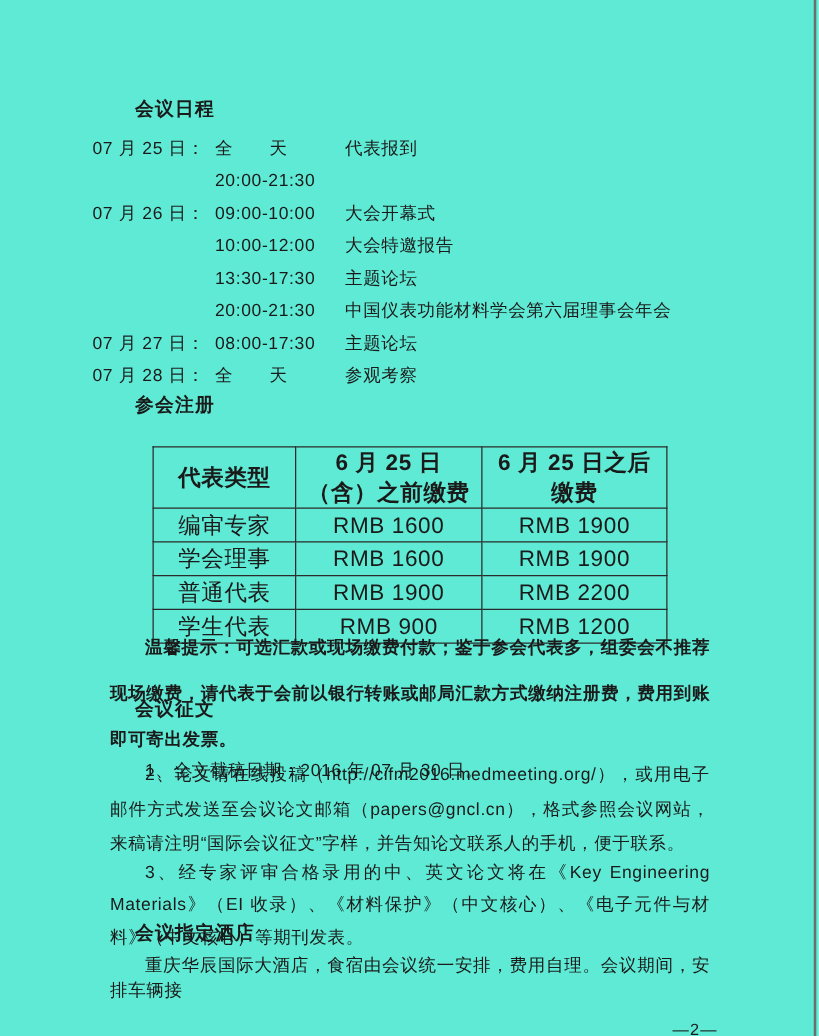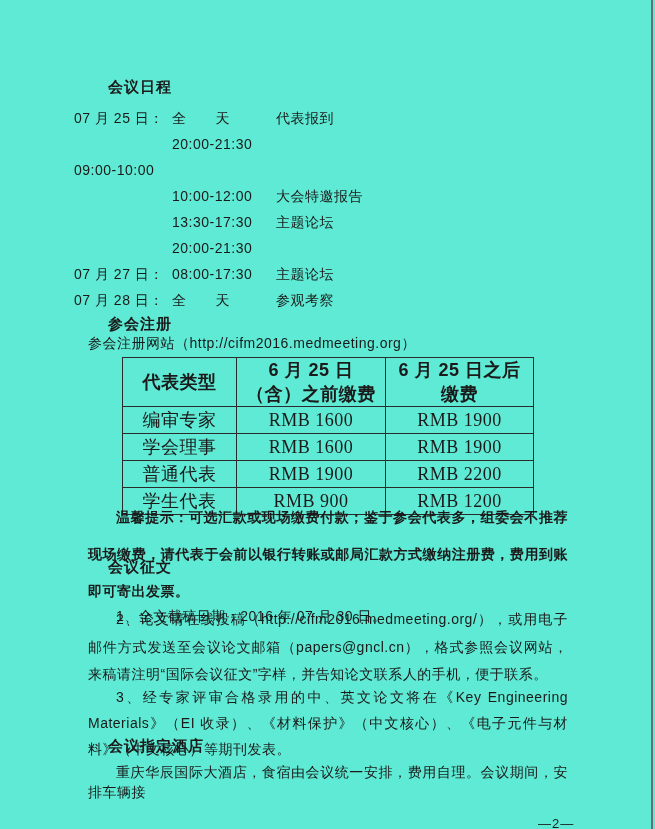--- a/index.html
+++ b/index.html
@@ -71,21 +71,21 @@
     font-size: 18px;
     letter-spacing: 0.5px;
   }
   .fee-table td {
     border: 1px solid #2b2b2b;
     text-align: center;
     vertical-align: middle;
     padding: 0 8px;
   }
   .fee-table .hdr td { font-weight: bold; height: 29px; }
-  .fee-table .row td { height: 27px; font-family: Liberation Serif, serif; }
+  .fee-table .row td { height: 27px; }
   .fee-table td.c1 { width: 114px; }
   .fee-table td.c2 { width: 149px; }
   .fee-table td.c3 { width: 148px; }
   .page-number {
     position: absolute;
     left: 538px; top: 816px;
     font-size: 13px;
     letter-spacing: 1px;
     white-space: nowrap;
   }
@@ -101,51 +101,53 @@
     <div class="schedule-row">
       <span>07 月 25 日：</span>
       <span>全　　天</span>
       <span>代表报到</span>
     </div>
     <div class="schedule-row">
       <span></span>
       <span>20:00-21:30</span>
     </div>
     <div class="schedule-row">
+      <span>07 月 26 日：</span>
       <span>09:00-10:00</span>
+      <span>大会开幕式</span>
     </div>
     <div class="schedule-row">
       <span></span>
       <span>10:00-12:00</span>
       <span>大会特邀报告</span>
     </div>
     <div class="schedule-row">
       <span></span>
       <span>13:30-17:30</span>
       <span>主题论坛</span>
     </div>
     <div class="schedule-row">
       <span></span>
       <span>20:00-21:30</span>
+      <span>中国仪表功能材料学会第六届理事会年会</span>
     </div>
     <div class="schedule-row">
       <span>07 月 27 日：</span>
       <span>08:00-17:30</span>
       <span>主题论坛</span>
     </div>
     <div class="schedule-row">
       <span>07 月 28 日：</span>
       <span>全　　天</span>
       <span>参观考察</span>
     </div>
   </div>
 
   <div class="heading" style="top:315px">参会注册</div>
 
-  <div class="body-line" style="top:334px; line-height:18px;">参会注册网站（http://cifm2016.medmeeting.org）</div>
 
   <table class="fee-table">
     <tbody>
       <tr class="hdr">
         <td class="c1">代表类型</td>
         <td class="c2">6 月 25 日（含）之前缴费</td>
         <td class="c3">6 月 25 日之后缴费</td>
       </tr>
       <tr class="row">
         <td class="c1">编审专家</td>

